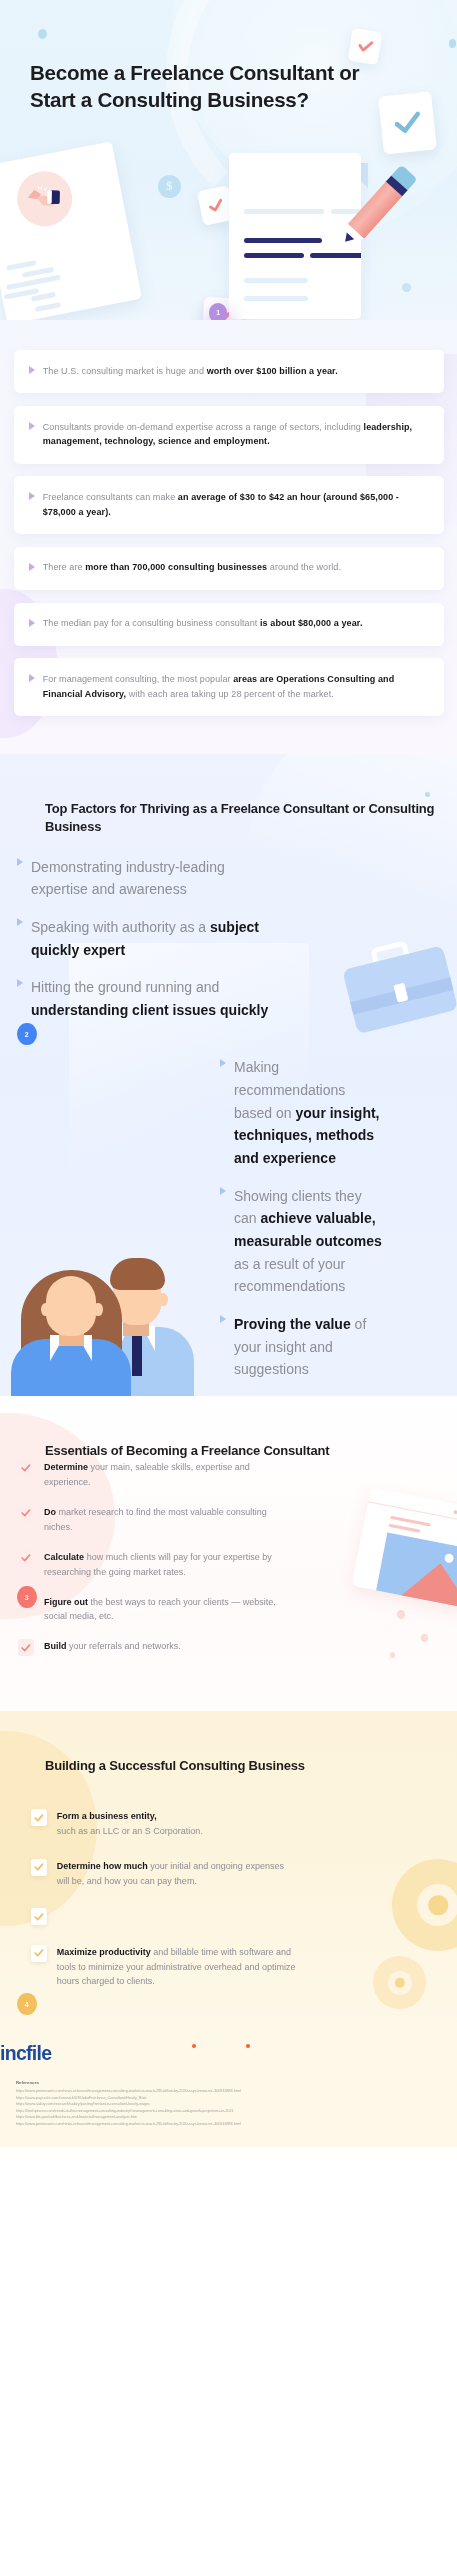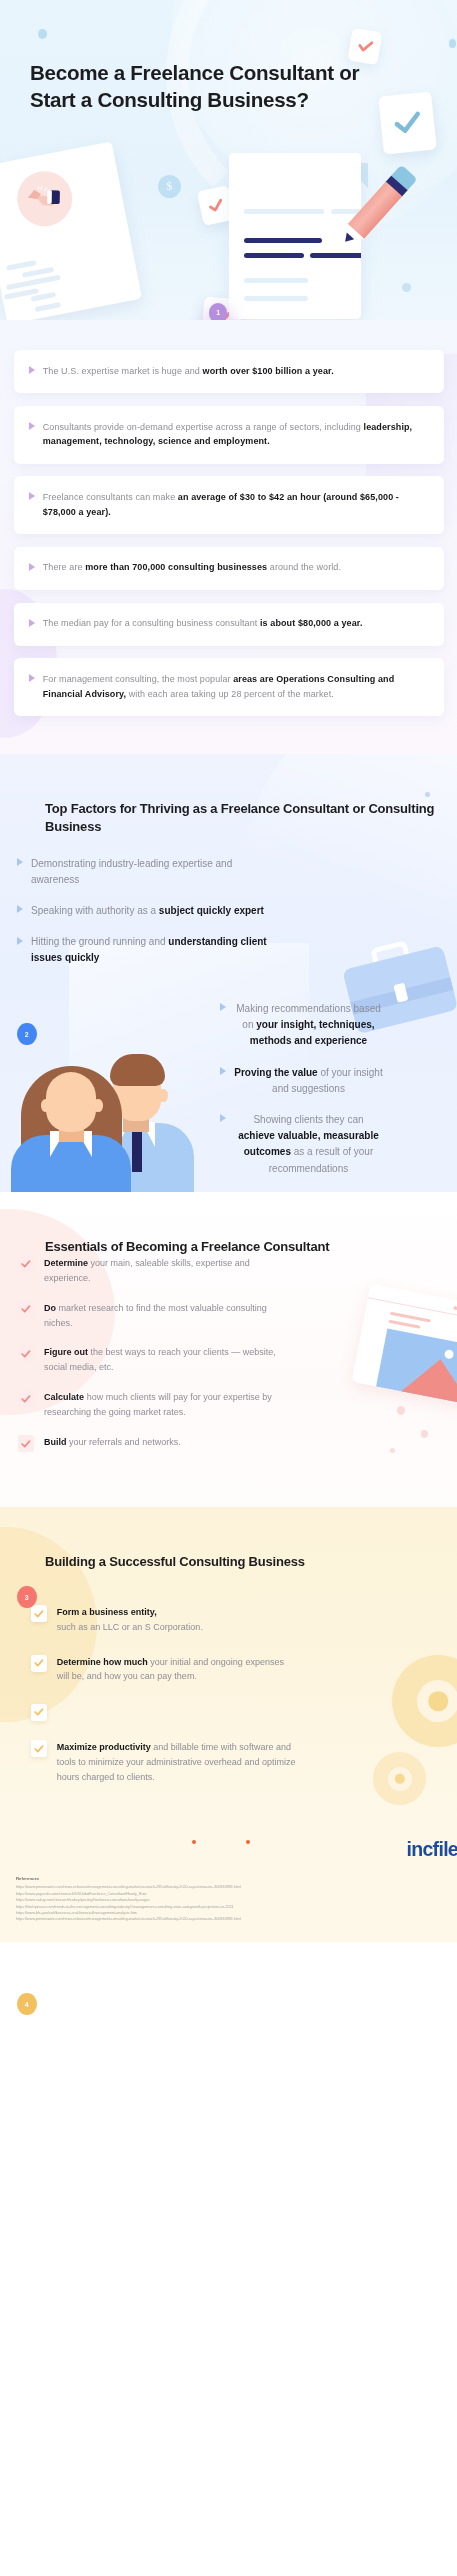--- a/index.html
+++ b/index.html
@@ -190,24 +190,24 @@
   .briefcase .box { position: absolute; left: 0; top: 13.7px; width: 103px; height: 66px;
     background: #bed6f7; border-radius: 8px; }
   .briefcase .band { position: absolute; left: 0; top: 47px; width: 103px; height: 12.6px; background: #aec9f1; }
   .briefcase .handle { position: absolute; left: 32px; top: 0; width: 37px; height: 19.5px;
     border: 5.2px solid #fff; border-bottom: none; border-radius: 6.9px 6.9px 0 0; }
   .briefcase .lock { position: absolute; left: 46px; top: 41px; width: 11.4px; height: 18.3px;
     background: #fff; border-radius: 2.3px; }
 
   .bullets { position: relative; z-index: 6; padding: 19.5px 17px 0 17px; }
   .bullet { display: flex; gap: 8px; align-items: flex-start; margin-bottom: 15px; }
-  .bullet-text { font-size: 10px; line-height: 1.62; color: #8e8e96; max-width: 246px; }
+  .bullet-text { font-size: 14px; line-height: 1.62; color: #8e8e96; max-width: 246px; }
   .bullet-text b { color: #17171a; font-weight: 700; }
 
-  .bullets-right { position: relative; z-index: 6; margin-left: 203px; padding-right: 4px; text-align: center; }
+  .bullets-right { position: relative; z-index: 6; margin-left: 203px; padding-right: 4px; }
   .bullets-right .bullet-text { max-width: 149px; }
 
   .people { position: absolute; left: 11.4px; bottom: 0; width: 189px; height: 172px; z-index: 4; }
   .p-man { position: absolute; left: 69px; bottom: 0; width: 114px; height: 149px; }
   .p-man .body { position: absolute; left: 0; bottom: 0; width: 114px; height: 69px;
     background: #a9cdf5; border-radius: 34px 34px 0 0; }
   .p-man .collarL { position: absolute; left: 37px; bottom: 45px; width: 0; height: 0;
     border-left: 13.7px solid #fff; border-bottom: 25px solid transparent; }
   .p-man .collarR { position: absolute; left: 62px; bottom: 45px; width: 0; height: 0;
     border-right: 13.7px solid #fff; border-bottom: 25px solid transparent; }
@@ -309,21 +309,21 @@
   .g2 { right: 32px; top: 245px; width: 53px; height: 53px; background: #fbeac3; }
   .g2::before { width: 24px; height: 24px; }
   .g2::after { width: 10.3px; height: 10.3px; }
 
   
   .footer {
     position: relative;
     background: #fdf8e8; padding: 15px 0 19.5px 0;
   }
   .logo {
-    text-align: right;
+    text-align: left;
     font-size: 19.5px; font-weight: 700; color: #1c4b9c;
     letter-spacing: -0.7px; position: relative; padding-bottom: 15px;
   }
   .logo-dot { position: absolute; width: 4px; height: 4px; border-radius: 50%; background: #f4622f; }
   .refs { padding: 0 16px; }
   .refs-title { font-size: 4.3px; font-weight: 700; color: #6f6f74; margin-bottom: 2.9px; }
   .ref-line {
     font-size: 3.7px; line-height: 1.75; color: #a5a59f; word-break: break-all;
   }
 </style>
@@ -405,21 +405,21 @@
     <div class="badge-glow" style="left:201px;top:306px;background:#b58ede"></div>
     <div class="badge b1">1</div>
   </section>
 
   <section class="sec1">
     <div class="sec1-blob-a"></div>
     <div class="sec1-blob-b"></div>
 
     <div class="fact-card">
       <span class="arrow-purple"></span>
-      <p class="fact-text"><span>The U.S. expertise market is huge and </span><b>worth over $100 billion a year.</b><span></span></p>
+      <p class="fact-text"><span>The U.S. consulting market is huge and </span><b>worth over $100 billion a year.</b><span></span></p>
     </div>
     <div class="fact-card">
       <span class="arrow-purple"></span>
       <p class="fact-text"><span>Consultants provide on-demand expertise across a range of sectors, including </span><b>leadership, management, technology, science and employment.</b><span></span></p>
     </div>
     <div class="fact-card">
       <span class="arrow-purple"></span>
       <p class="fact-text"><span>Freelance consultants can make </span><b>an average of $30 to $42 an hour (around $65,000 - $78,000 a year).</b><span></span></p>
     </div>
     <div class="fact-card">
@@ -465,25 +465,25 @@
       </div>
     </div>
 
     <div class="bullets bullets-right">
       <div class="bullet">
         <span class="arrow-blue"></span>
         <p class="bullet-text"><span>Making recommendations based on </span><b>your insight, techniques, methods and experience</b><span></span></p>
       </div>
       <div class="bullet">
         <span class="arrow-blue"></span>
-        <p class="bullet-text"><span></span><b>Proving the value</b><span> of your insight and suggestions</span></p>
+        <p class="bullet-text"><span>Showing clients they can </span><b>achieve valuable, measurable outcomes</b><span> as a result of your recommendations</span></p>
       </div>
       <div class="bullet">
         <span class="arrow-blue"></span>
-        <p class="bullet-text"><span>Showing clients they can </span><b>achieve valuable, measurable outcomes</b><span> as a result of your recommendations</span></p>
+        <p class="bullet-text"><span></span><b>Proving the value</b><span> of your insight and suggestions</span></p>
       </div>
     </div>
 
     <div class="people">
       <div class="p-man">
         <div class="body"></div>
           <div class="collarL"></div>
           <div class="collarR"></div>
         <div class="tie"></div>
           <div class="neck"></div>
@@ -542,29 +542,29 @@
             </svg>
         </span>
         <p class="item-text"><b>Do</b><span> market research to find the most valuable consulting niches.</span></p>
       </div>
       <div class="check-item">
         <span class="chk-box pink">
           <svg width="9.7" height="8" viewBox="0 0 17 14">
               <path d="M2 7 L6.5 11.5 L15 2" stroke="#f08d86" stroke-width="3" fill="none" stroke-linecap="round" stroke-linejoin="round"></path>
             </svg>
         </span>
-        <p class="item-text"><b>Figure out</b><span> the best ways to reach your clients — website, social media, etc.</span></p>
+        <p class="item-text"><b>Calculate</b><span> how much clients will pay for your expertise by researching the going market rates.</span></p>
       </div>
       <div class="check-item">
         <span class="chk-box pink">
           <svg width="9.7" height="8" viewBox="0 0 17 14">
               <path d="M2 7 L6.5 11.5 L15 2" stroke="#f08d86" stroke-width="3" fill="none" stroke-linecap="round" stroke-linejoin="round"></path>
             </svg>
         </span>
-        <p class="item-text"><b>Calculate</b><span> how much clients will pay for your expertise by researching the going market rates.</span></p>
+        <p class="item-text"><b>Figure out</b><span> the best ways to reach your clients — website, social media, etc.</span></p>
       </div>
       <div class="check-item">
         <span class="chk-box pink">
           <svg width="9.7" height="8" viewBox="0 0 17 14">
               <path d="M2 7 L6.5 11.5 L15 2" stroke="#f08d86" stroke-width="3" fill="none" stroke-linecap="round" stroke-linejoin="round"></path>
             </svg>
         </span>
         <p class="item-text"><b>Build</b><span> your referrals and networks.</span></p>
       </div>
     </div>

